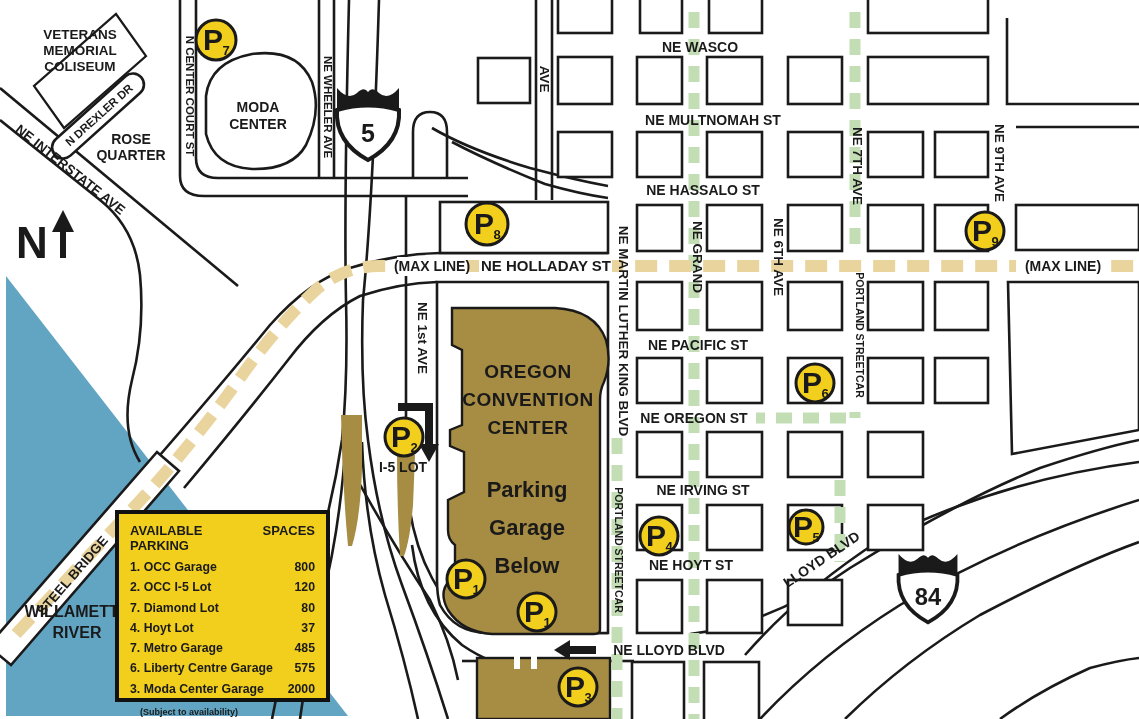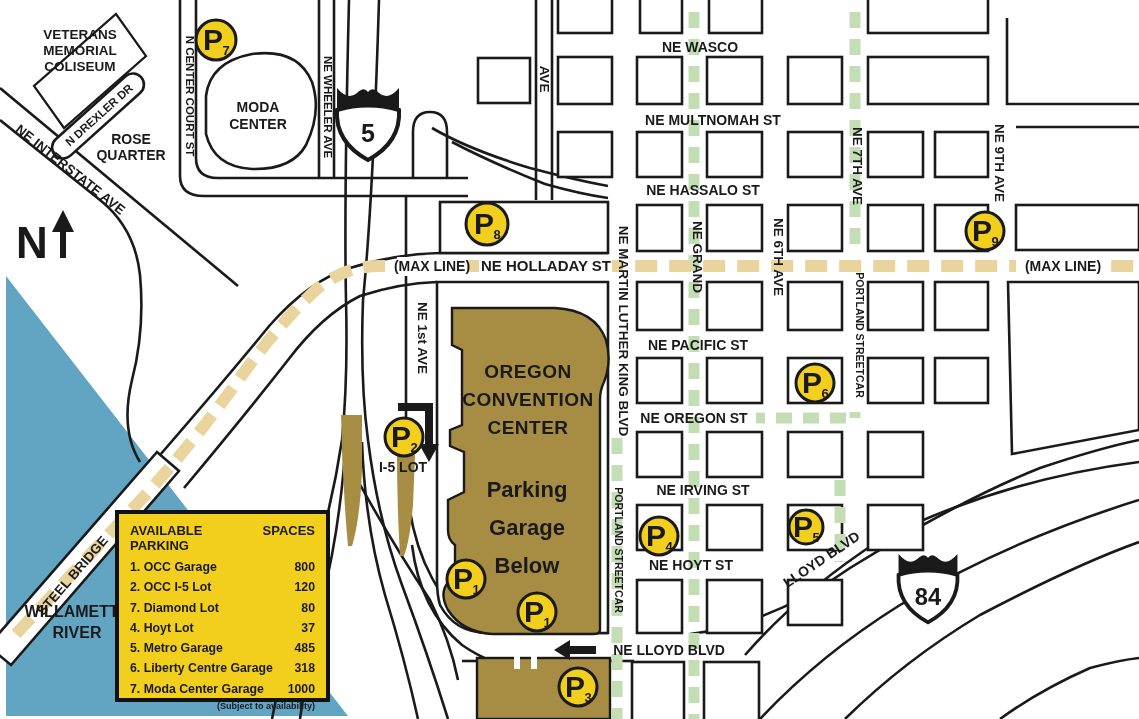--- a/index.html
+++ b/index.html
@@ -28,21 +28,21 @@
   .psub{font-size:13px;text-anchor:middle;}
   .crown{fill:#1a1a1a;}
   .shieldbody{fill:#fff;stroke:#1a1a1a;stroke-width:4;}
   .shieldnum{font-size:25px;text-anchor:middle;}
   .compassN{font-size:44px;}
   
   .legend{position:absolute;left:115px;top:510px;width:215px;height:192px;box-sizing:border-box;
           background:#F2CF1D;border:4px solid #111;padding:9px 11px 6px 11px;color:#1a1a1a;}
   .legend-header{display:flex;justify-content:space-between;font-size:13px;font-weight:bold;margin-bottom:0;}
   .legend-row{display:flex;justify-content:space-between;font-size:12.3px;font-weight:bold;margin-top:8px;line-height:1;}
-  .legend-note{font-size:9px;font-weight:bold;margin:7px 0 0 10px;line-height:1;text-align:right;}
+  .legend-note{font-size:9px;font-weight:bold;margin:13px 0 0 10px;line-height:1;}
 </style>
 </head>
 <body>
 
 <div id="stage">
 <svg width="1139" height="719" viewBox="0 0 1139 719">
 
   <path d="M6,276 L348,716 L6,716 Z" fill="#62A5C3"></path>
 
   <path class="whitefill" d="M-12,646 L157,452 L179,471 L11,665 Z"></path>
@@ -318,30 +318,30 @@
   </div>
   <div class="legend-row">
     <span>7. Diamond Lot</span>
         <span>80</span>
   </div>
   <div class="legend-row">
     <span>4. Hoyt Lot</span>
         <span>37</span>
   </div>
   <div class="legend-row">
-    <span>5. Metro Garage</span>
+    <span>7. Metro Garage</span>
         <span>485</span>
   </div>
   <div class="legend-row">
     <span>6. Liberty Centre Garage</span>
-        <span>318</span>
-  </div>
-  <div class="legend-row">
-    <span>7. Moda Center Garage</span>
-        <span>1000</span>
+        <span>575</span>
+  </div>
+  <div class="legend-row">
+    <span>3. Moda Center Garage</span>
+        <span>2000</span>
   </div>
   <div class="legend-note">(Subject to availability)</div>
   <div class="legend-row">
     <span>3. 2nd Avenue Lot</span>
         <span>280</span>
   </div>
   <div class="legend-row">
     <span>9. Hassalo Lot</span>
         <span></span>
   </div>

